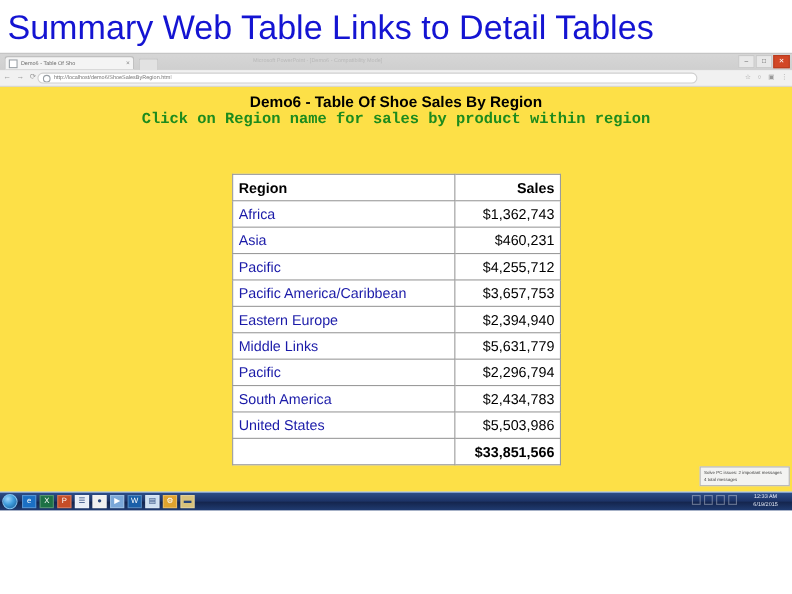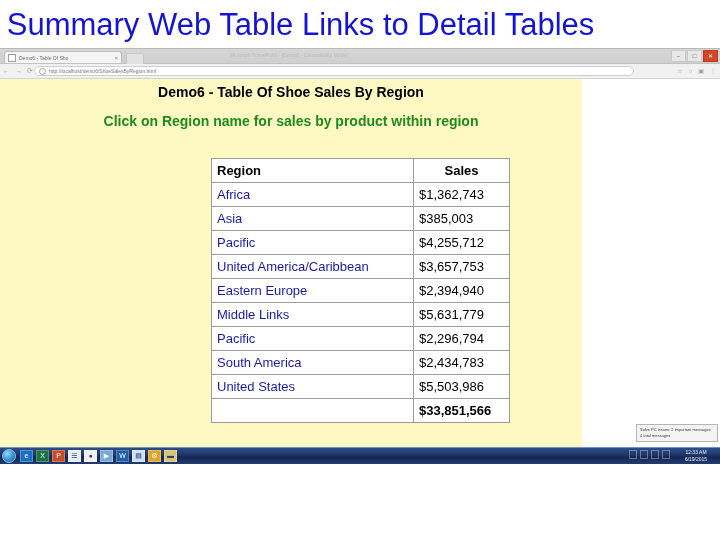--- a/index.html
+++ b/index.html
@@ -181,40 +181,40 @@
     align-items: center;
     font-size: 6px;
     color: #9a9a9a;
     line-height: 8px;
   }
 
   
   .page {
     position: absolute;
     left: 0; top: 30px;
-    width: 582px;
+    width: 720px;
     height: 368px;
-    background: #fef9c3;
+    background: #fde047;
   }
   .page-heading {
     text-align: center;
     font-family: "Liberation Sans", sans-serif;
     font-size: 14px;
     font-weight: bold;
     color: #000000;
     margin-top: 5px;
     white-space: nowrap;
   }
   .page-subheading {
     text-align: center;
-    font-family: Liberation Sans, sans-serif;
+    font-family: Liberation Mono, monospace;
     font-size: 14px;
     font-weight: bold;
     color: #1d8b1d;
-    margin-top: 13px;
+    margin-top: 1px;
     white-space: nowrap;
   }
 
   
   .table-wrap {
     position: absolute;
     left: 211px;
     top: 79px;
     width: 298px;
   }
@@ -232,21 +232,21 @@
     height: 24px;
     padding: 0 5px;
     box-sizing: border-box;
     white-space: nowrap;
     overflow: hidden;
     vertical-align: middle;
   }
   table.sales th.col-region,
   table.sales td.col-region { width: 202px; text-align: left; }
   table.sales th.col-sales,
-  table.sales td.col-sales { width: 96px; }
+  table.sales td.col-sales { width: 96px; text-align: right; }
   table.sales th { font-weight: bold; color: #000; }
   table.sales td.col-sales { color: #000; }
   .region-link {
     color: #1a1aa8;
     cursor: pointer;
     font-size: 13px;
   }
   td.total-cell { font-weight: bold; }
   td.total-blank { }
 
@@ -376,28 +376,28 @@
             <th class="col-sales">Sales</th>
           </tr>
         </thead>
         <tbody>
             <tr>
               <td class="col-region"><span class="region-link">Africa</span></td>
               <td class="col-sales">$1,362,743</td>
             </tr>
             <tr>
               <td class="col-region"><span class="region-link">Asia</span></td>
-              <td class="col-sales">$385,003</td>
+              <td class="col-sales">$460,231</td>
             </tr>
             <tr>
               <td class="col-region"><span class="region-link">Pacific</span></td>
               <td class="col-sales">$4,255,712</td>
             </tr>
             <tr>
-              <td class="col-region"><span class="region-link">United America/Caribbean</span></td>
+              <td class="col-region"><span class="region-link">Pacific America/Caribbean</span></td>
               <td class="col-sales">$3,657,753</td>
             </tr>
             <tr>
               <td class="col-region"><span class="region-link">Eastern Europe</span></td>
               <td class="col-sales">$2,394,940</td>
             </tr>
             <tr>
               <td class="col-region"><span class="region-link">Middle Links</span></td>
               <td class="col-sales">$5,631,779</td>
             </tr>

